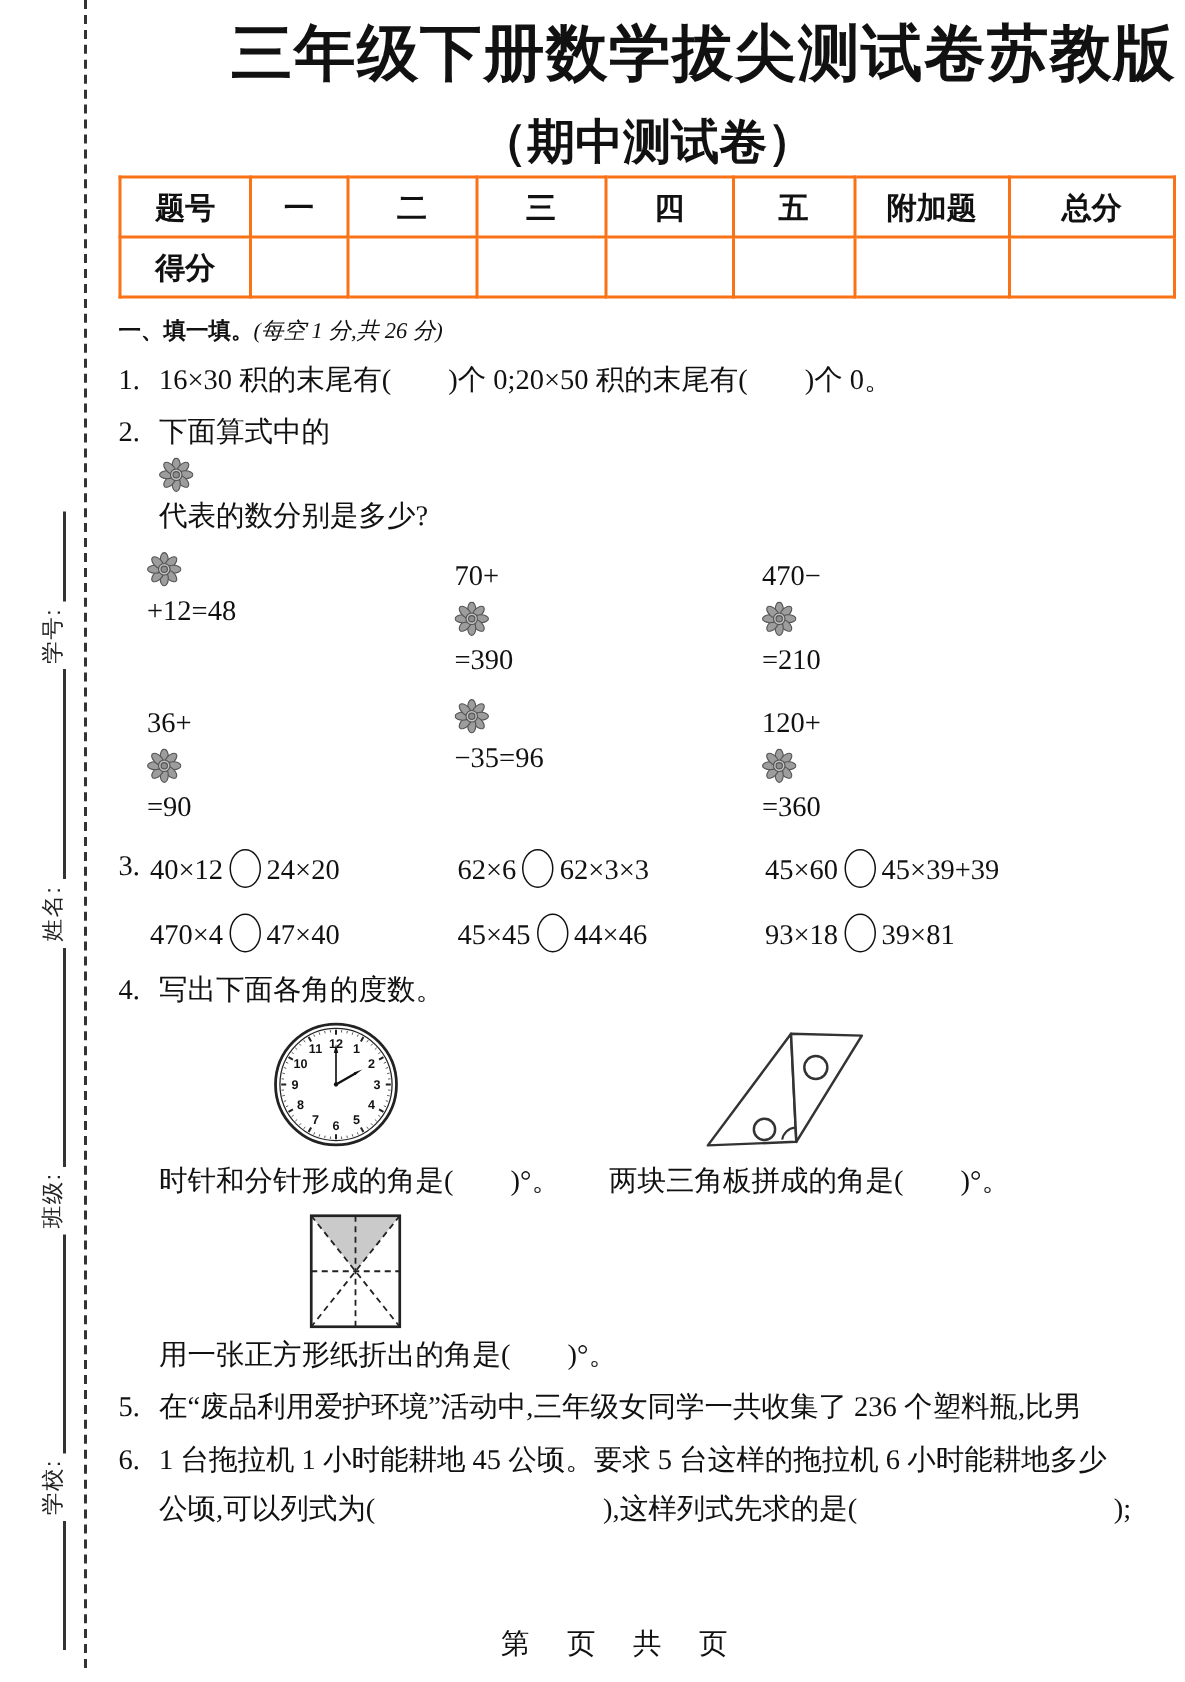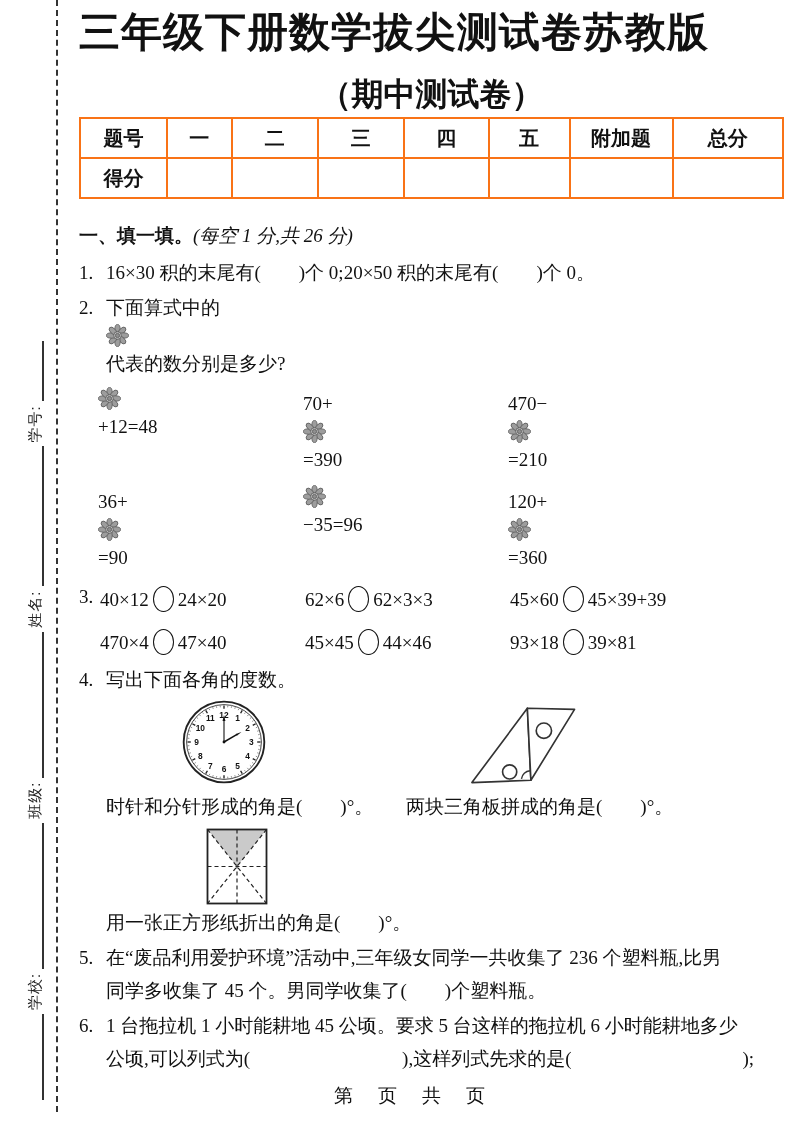--- a/index.html
+++ b/index.html
@@ -14,31 +14,31 @@
     transform:rotate(-90deg); transform-origin:0 0;
     display:flex; align-items:center; font-family:"Liberation Sans",sans-serif;
     font-size:15px; color:#222; white-space:nowrap;
   }
   .blank-line { display:inline-block; border-bottom:2px solid #333; height:1.1em; flex:none; }
   .bl-a{width:86px}.bl-b{width:146px}.bl-c{width:146px}.bl-d{width:140px}.bl-e{width:60px}
   .mlabel { flex:none; margin:0 4px; letter-spacing:1px; }
 
   
   .main { position:absolute; left:79px; top:12px; width:705px; }
-  .title { font-family:Liberation Mono, monospace; font-weight:bold; font-size:41px; text-align:left; letter-spacing:1px; line-height:1.15; }
+  .title { font-family:Liberation Serif, serif; font-weight:bold; font-size:41px; text-align:right; letter-spacing:1px; line-height:1.15; }
   .subtitle { font-family:"Liberation Sans",sans-serif; font-weight:bold; font-size:32px; text-align:center; margin-top:14px; }
   .info { text-align:right; font-family:"Liberation Sans",sans-serif; font-size:18px; margin:15px 2px 6px 0; }
 
   table.score { width:100%; border-collapse:collapse; table-layout:fixed; }
   table.score td {
     border:2px solid #f97316; height:38px; text-align:center;
     font-family:"Liberation Sans",sans-serif; font-size:20px; font-weight:600; padding:0;
   }
 
-  .sec-heading { margin-top:24px; font-size:19px; }
+  .sec-heading { margin-top:12px; font-size:15px; }
   .sec-heading .b { font-family:"Liberation Sans",sans-serif; font-weight:bold; }
   .sec-heading .n { font-style:italic; }
 
   .q { display:flex; margin-top:2px; font-size:19px; line-height:33px; }
   .qnum { width:27px; flex:none; }
   .qbody { flex:1; min-width:0; }
 
   .eq-grid { display:grid; grid-template-columns:205px 205px auto; row-gap:9px; margin:7px 0 4px -8px; }
   .cmp-grid { display:grid; grid-template-columns:205px 205px auto; row-gap:10px; margin:3px 0 2px -6px; }
 
@@ -314,21 +314,20 @@
         </svg>
       </div>
       <div>用一张正方形纸折出的角是(　　)°。</div>
     </div>
   </div>
 
   <div class="q">
     <span class="qnum">5.</span>
     <div class="qbody">
       <div>在“废品利用爱护环境”活动中,三年级女同学一共收集了 236 个塑料瓶,比男</div>
-      <div>同学多收集了 45 个。男同学收集了(　　)个塑料瓶。</div>
     </div>
   </div>
 
   <div class="q">
     <span class="qnum">6.</span>
     <div class="qbody">
       <div>1 台拖拉机 1 小时能耕地 45 公顷。要求 5 台这样的拖拉机 6 小时能耕地多少</div>
       <div>公顷,可以列式为(　　　　　　　　),这样列式先求的是(　　　　　　　　　);</div>
 
     </div>

